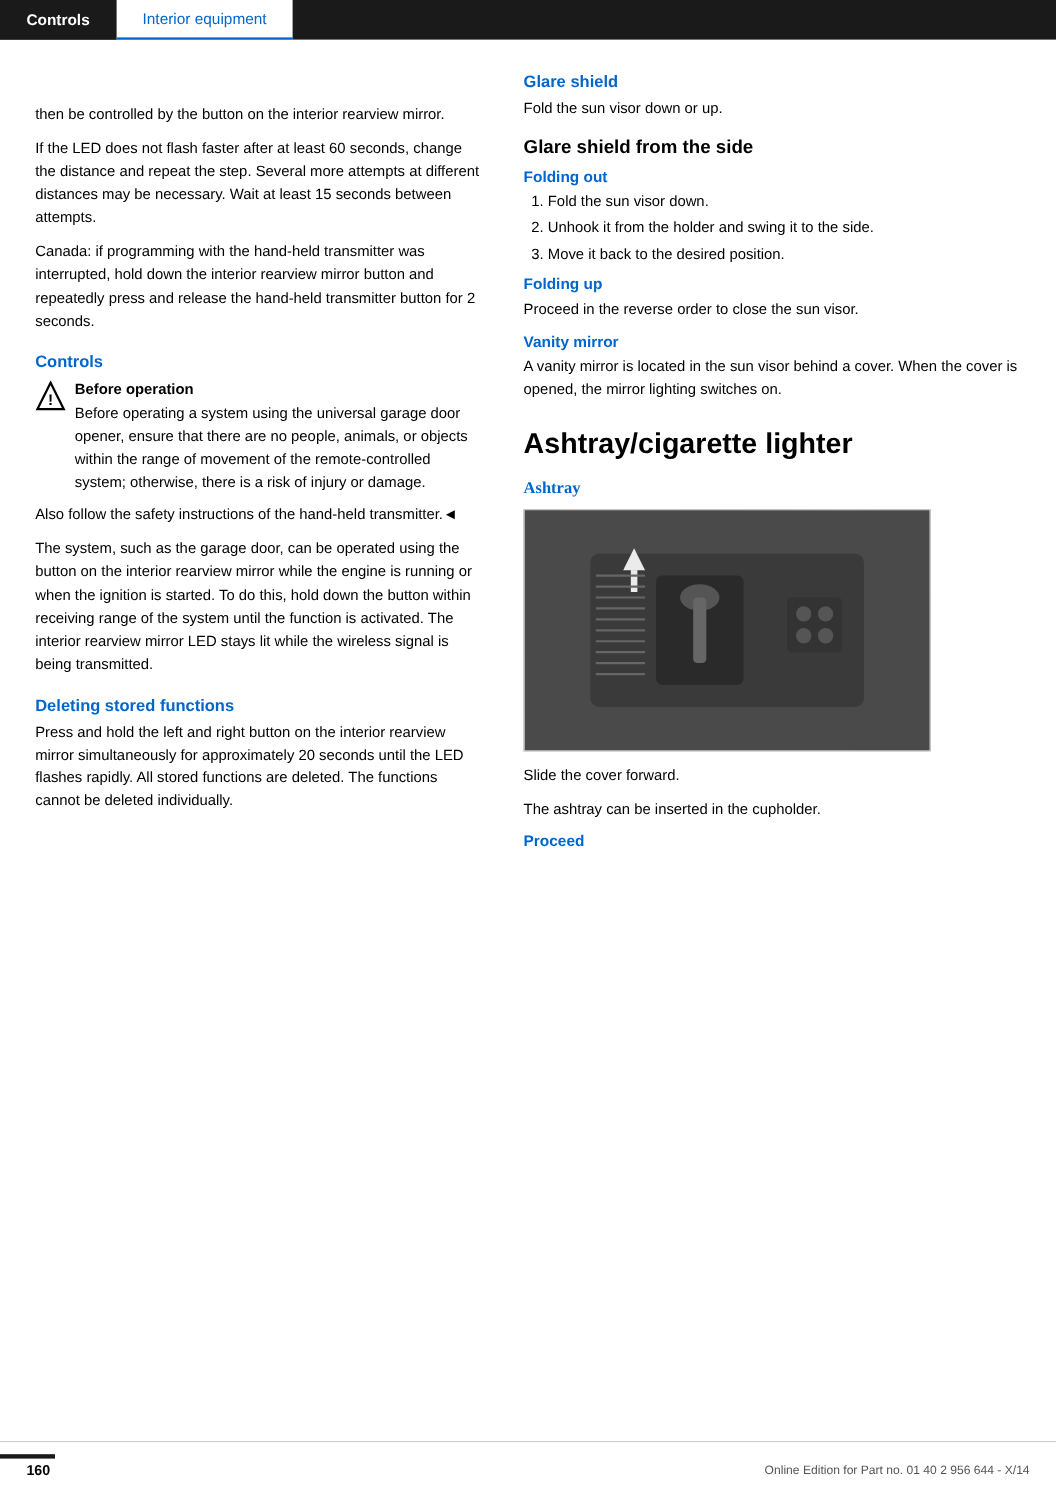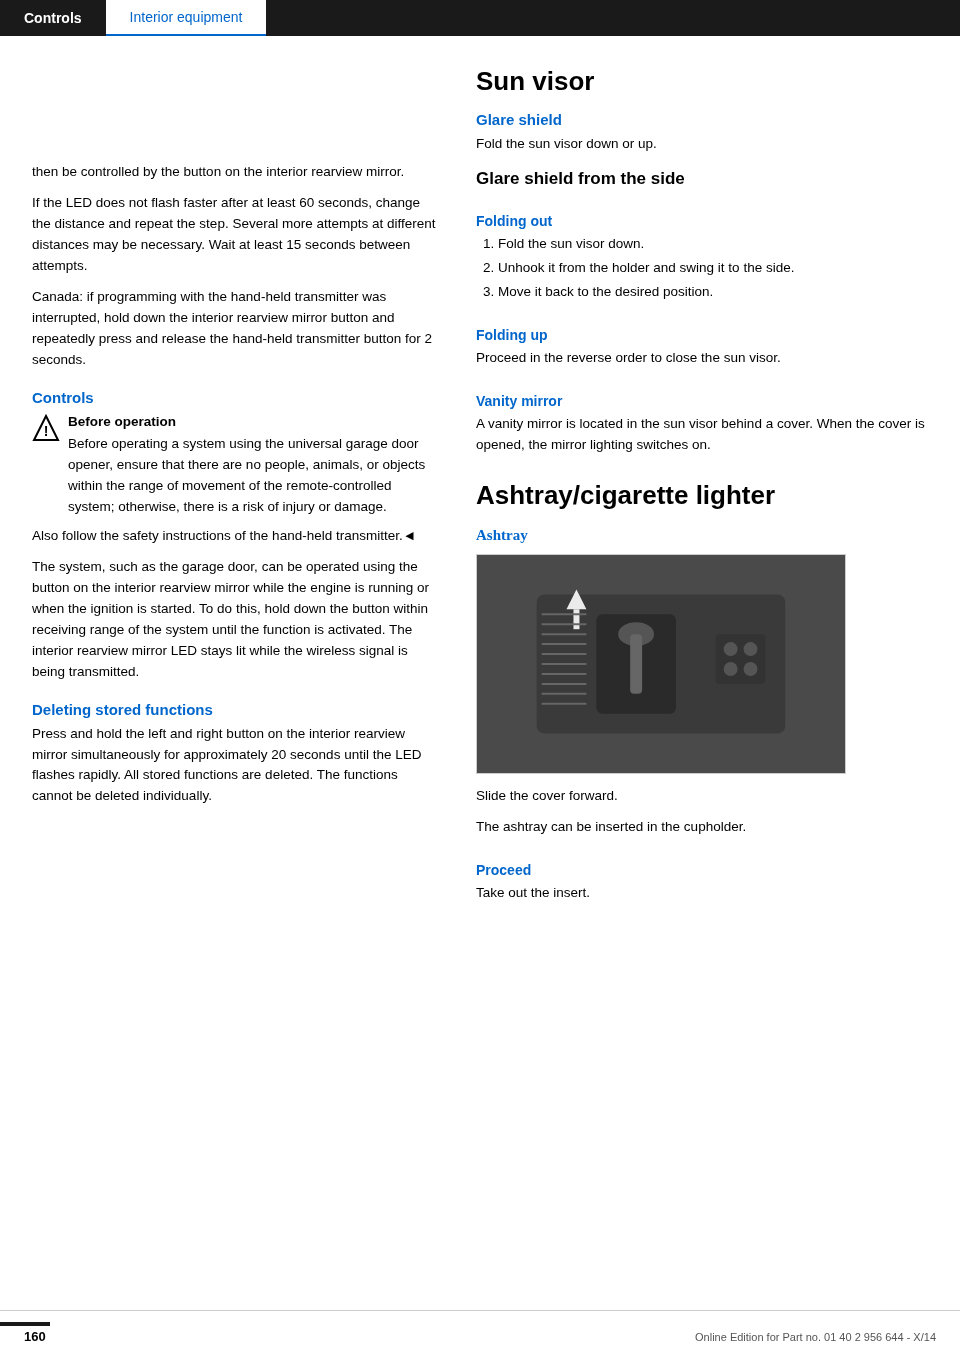--- a/index.html
+++ b/index.html
@@ -85,21 +85,21 @@
       font-size: 17px;
       font-weight: bold;
       color: #000;
       margin: 14px 0 4px 0;
     }
 
     .sub2-heading {
       color: #0066cc;
       font-size: 14px;
       font-weight: bold;
-      margin: 24px 0 5px 0;
+      margin: 8px 0 5px 0;
     }
 
     
     .warning-block {
       display: flex;
       align-items: flex-start;
       margin: 4px 0 8px 0;
     }
     .warning-icon {
       width: 28px;
@@ -225,21 +225,20 @@
     <p>The system, such as the garage door, can be operated using the button on the interior rearview mirror while the engine is running or when the ignition is started. To do this, hold down the button within receiving range of the system until the function is activated. The interior rearview mirror LED stays lit while the wireless signal is being transmitted.</p>
 
     <div class="section-heading">Deleting stored functions</div>
 
     <p>Press and hold the left and right button on the interior rearview mirror simultaneously for approximately 20 seconds until the LED flashes rapidly. All stored functions are deleted. The functions cannot be deleted individually.</p>
 
   </div>
 
   <div class="right-col">
 
-    <div class="main-heading">Sun visor</div>
 
     <div class="section-heading" style="margin-top:0;">Glare shield</div>
     <p>Fold the sun visor down or up.</p>
 
     <div class="sub-heading">Glare shield from the side</div>
 
     <div class="sub2-heading">Folding out</div>
     <ol>
       <li><span>Fold the sun visor down.</span></li>
       <li><span>Unhook it from the holder and swing it to the side.</span></li>
@@ -291,21 +290,20 @@
             <line x1="65" y1="140" x2="110" y2="140" stroke="#666" stroke-width="2"></line>
             <line x1="65" y1="150" x2="110" y2="150" stroke="#666" stroke-width="2"></line>
           </svg>
         </div>
       </div>
 
       <p>Slide the cover forward.</p>
       <p>The ashtray can be inserted in the cupholder.</p>
 
       <div class="sub2-heading">Proceed</div>
-      <p>Take out the insert.</p>
     </div>
 
   </div>
 </div>
 
 <div class="page-num-bar"></div>
 
 <div class="footer">
   <span class="footer-page">160</span>
   <span class="footer-info">Online Edition for Part no. 01 40 2 956 644 - X/14</span>

